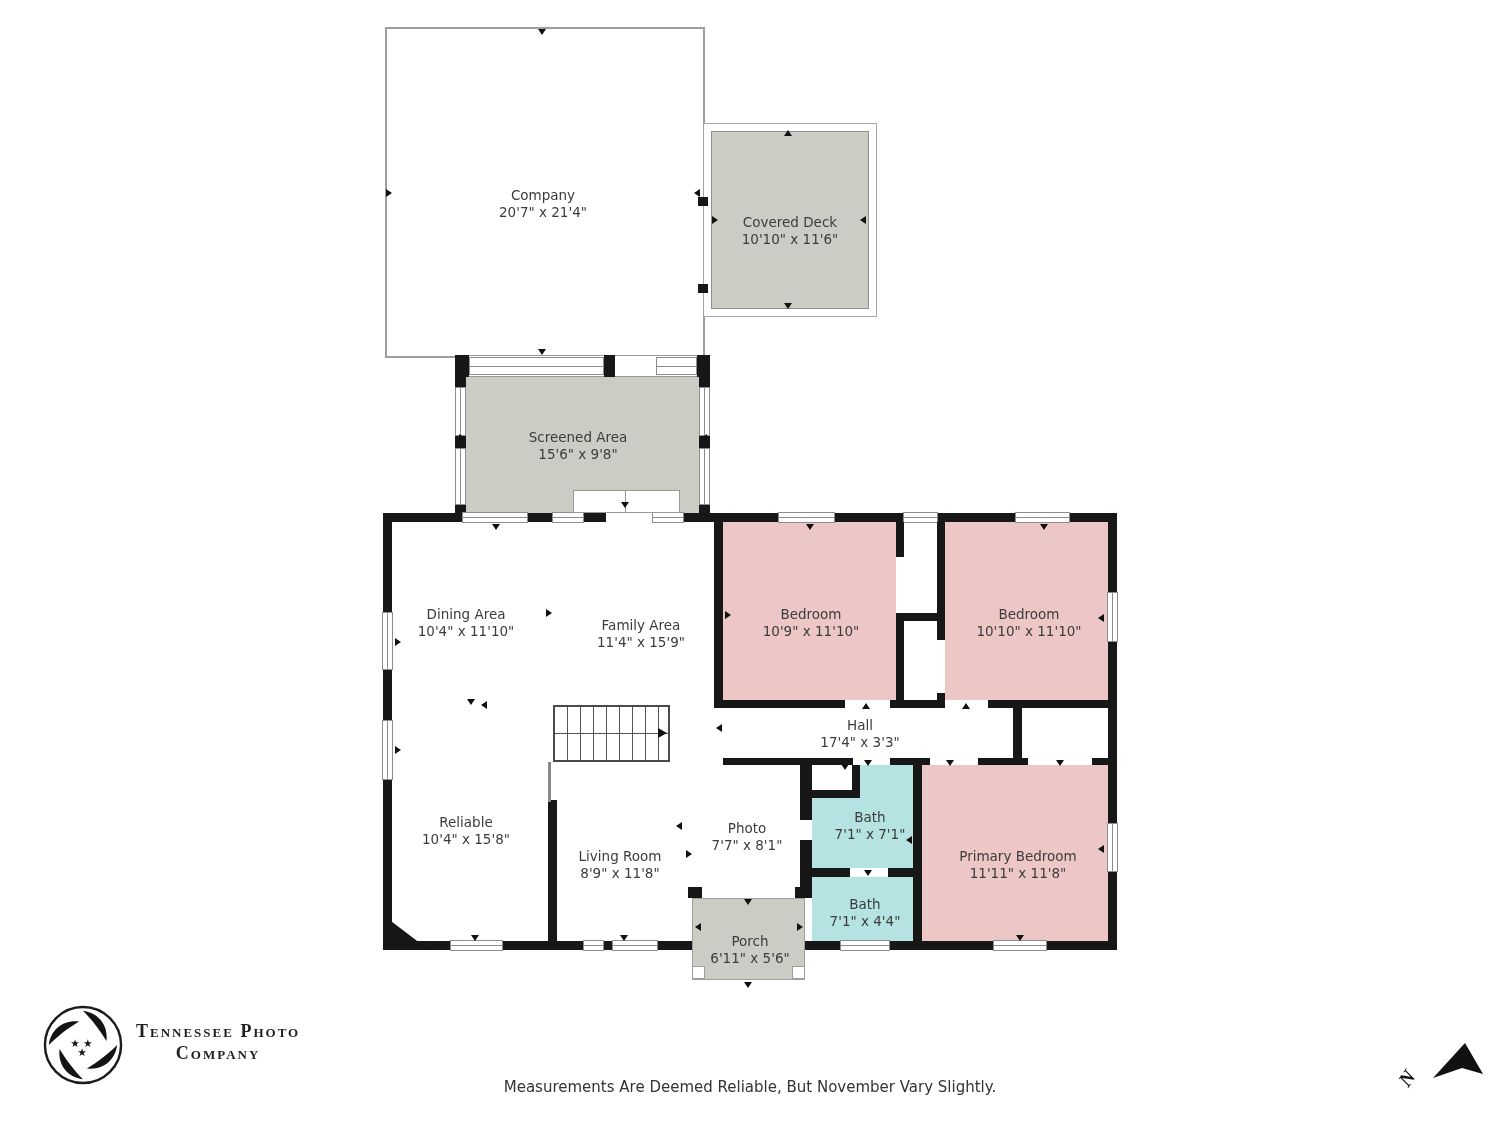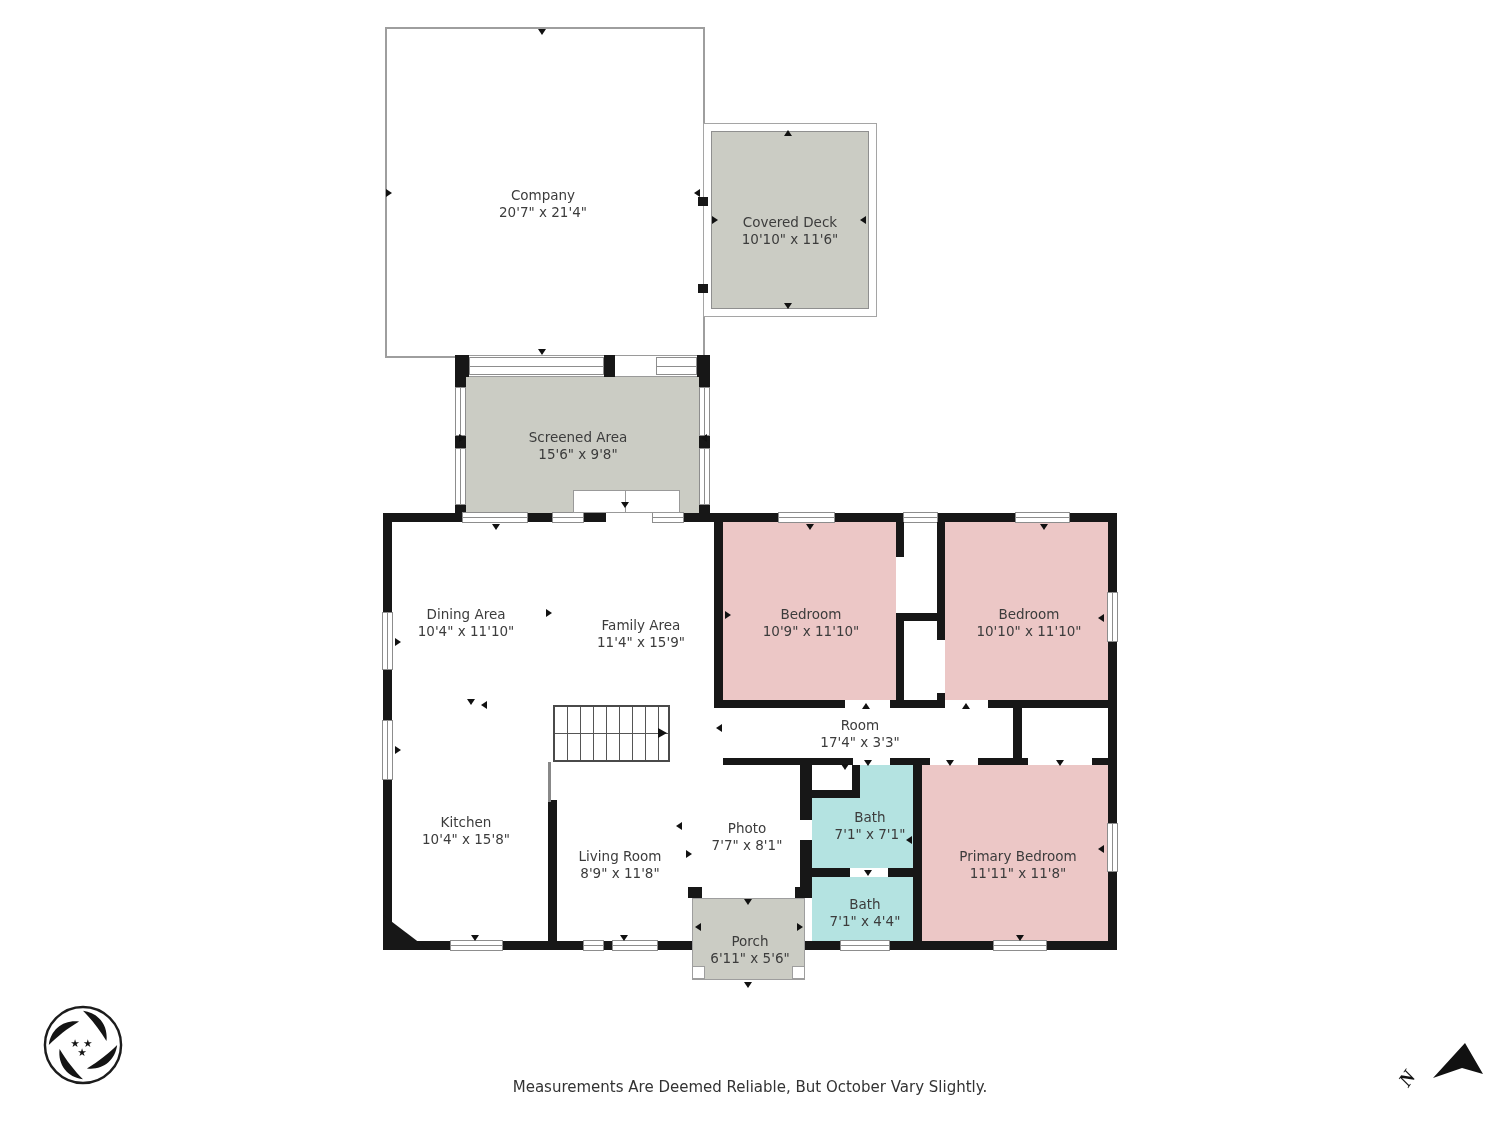--- a/index.html
+++ b/index.html
@@ -213,25 +213,25 @@
   </div>
   <div class="room-label" style="left:811px;top:606px">
     <div>Bedroom</div>
     <div>10'9" x 11'10"</div>
   </div>
   <div class="room-label" style="left:1029px;top:606px">
     <div>Bedroom</div>
     <div>10'10" x 11'10"</div>
   </div>
   <div class="room-label" style="left:860px;top:717px">
-    <div>Room</div>
+    <div>Hall</div>
     <div>17'4" x 3'3"</div>
   </div>
   <div class="room-label" style="left:466px;top:814px">
-    <div>Kitchen</div>
+    <div>Reliable</div>
     <div>10'4" x 15'8"</div>
   </div>
   <div class="room-label" style="left:620px;top:848px">
     <div>Living Room</div>
     <div>8'9" x 11'8"</div>
   </div>
   <div class="room-label" style="left:747px;top:820px">
     <div>Photo</div>
     <div>7'7" x 8'1"</div>
   </div>
@@ -259,24 +259,28 @@
         <path d="M42 7 C58 9 68 22 66 38 C59 26 50 15 42 7 Z"></path>
         <path d="M42 7 C58 9 68 22 66 38 C59 26 50 15 42 7 Z" transform="rotate(90 42 42)"></path>
         <path d="M42 7 C58 9 68 22 66 38 C59 26 50 15 42 7 Z" transform="rotate(180 42 42)"></path>
         <path d="M42 7 C58 9 68 22 66 38 C59 26 50 15 42 7 Z" transform="rotate(270 42 42)"></path>
       </g>
       <circle cx="42" cy="42" r="15" fill="#fff"></circle>
       <text x="29" y="44" font-size="11" fill="#141414">★</text>
       <text x="42" y="44" font-size="11" fill="#141414">★</text>
       <text x="36" y="53" font-size="11" fill="#141414">★</text>
     </svg>
+    <div class="logo-text">
+      <div>Tennessee Photo</div>
+      <div>Company</div>
+    </div>
   </div>
 
   <div class="compass">
     <svg width="100" height="60" viewBox="0 0 100 60">
       <path d="M43 42 L75 7 L93 38 L72 32 Z" fill="#111"></path>
       <text x="10" y="48" transform="rotate(-55 18 42)" font-size="20" font-weight="bold" font-style="italic" font-family="Liberation Serif, DejaVu Serif, serif" fill="#111">N</text>
     </svg>
   </div>
 
-  <div class="footer">Measurements Are Deemed Reliable, But October Vary Slightly.</div>
+  <div class="footer">Measurements Are Deemed Reliable, But November Vary Slightly.</div>
 
 </div>
 
 </body></html>

